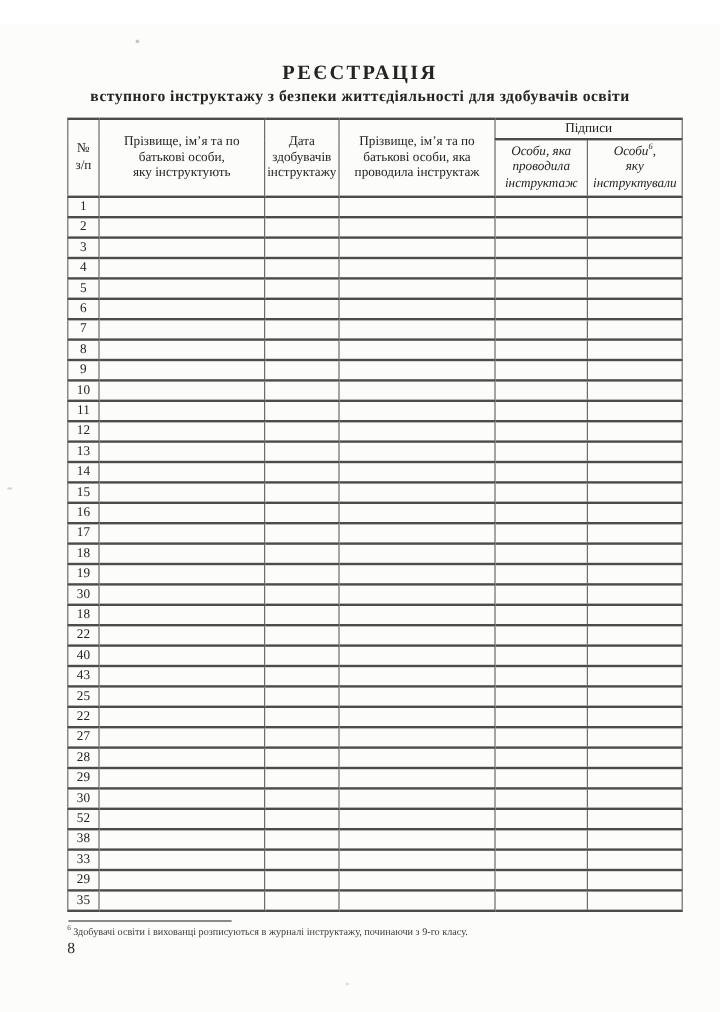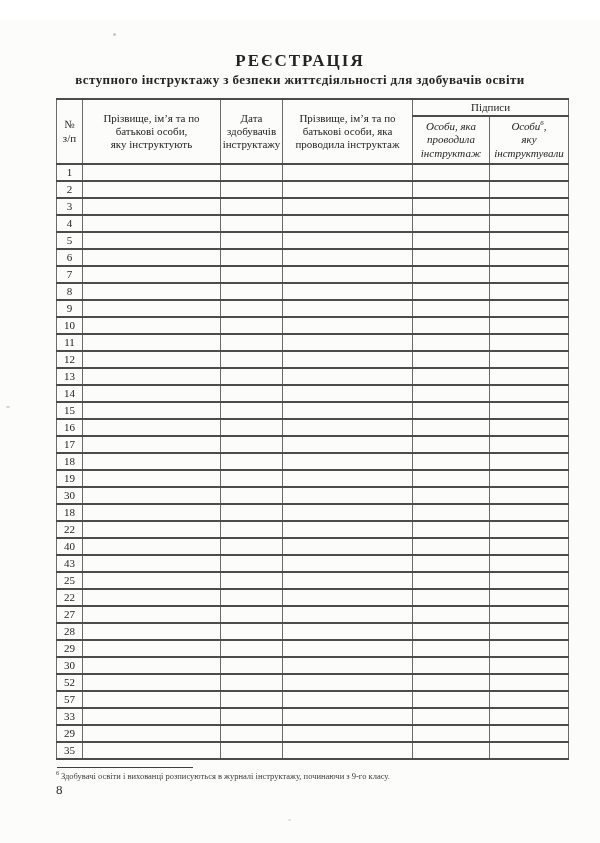--- a/index.html
+++ b/index.html
@@ -352,21 +352,21 @@
         </tr>
         <tr>
           <td class="num-cell">52</td>
           <td></td>
           <td></td>
           <td></td>
           <td></td>
           <td></td>
         </tr>
         <tr>
-          <td class="num-cell">57</td>
+          <td class="num-cell">38</td>
           <td></td>
           <td></td>
           <td></td>
           <td></td>
           <td></td>
         </tr>
         <tr>
           <td class="num-cell">33</td>
           <td></td>
           <td></td>

